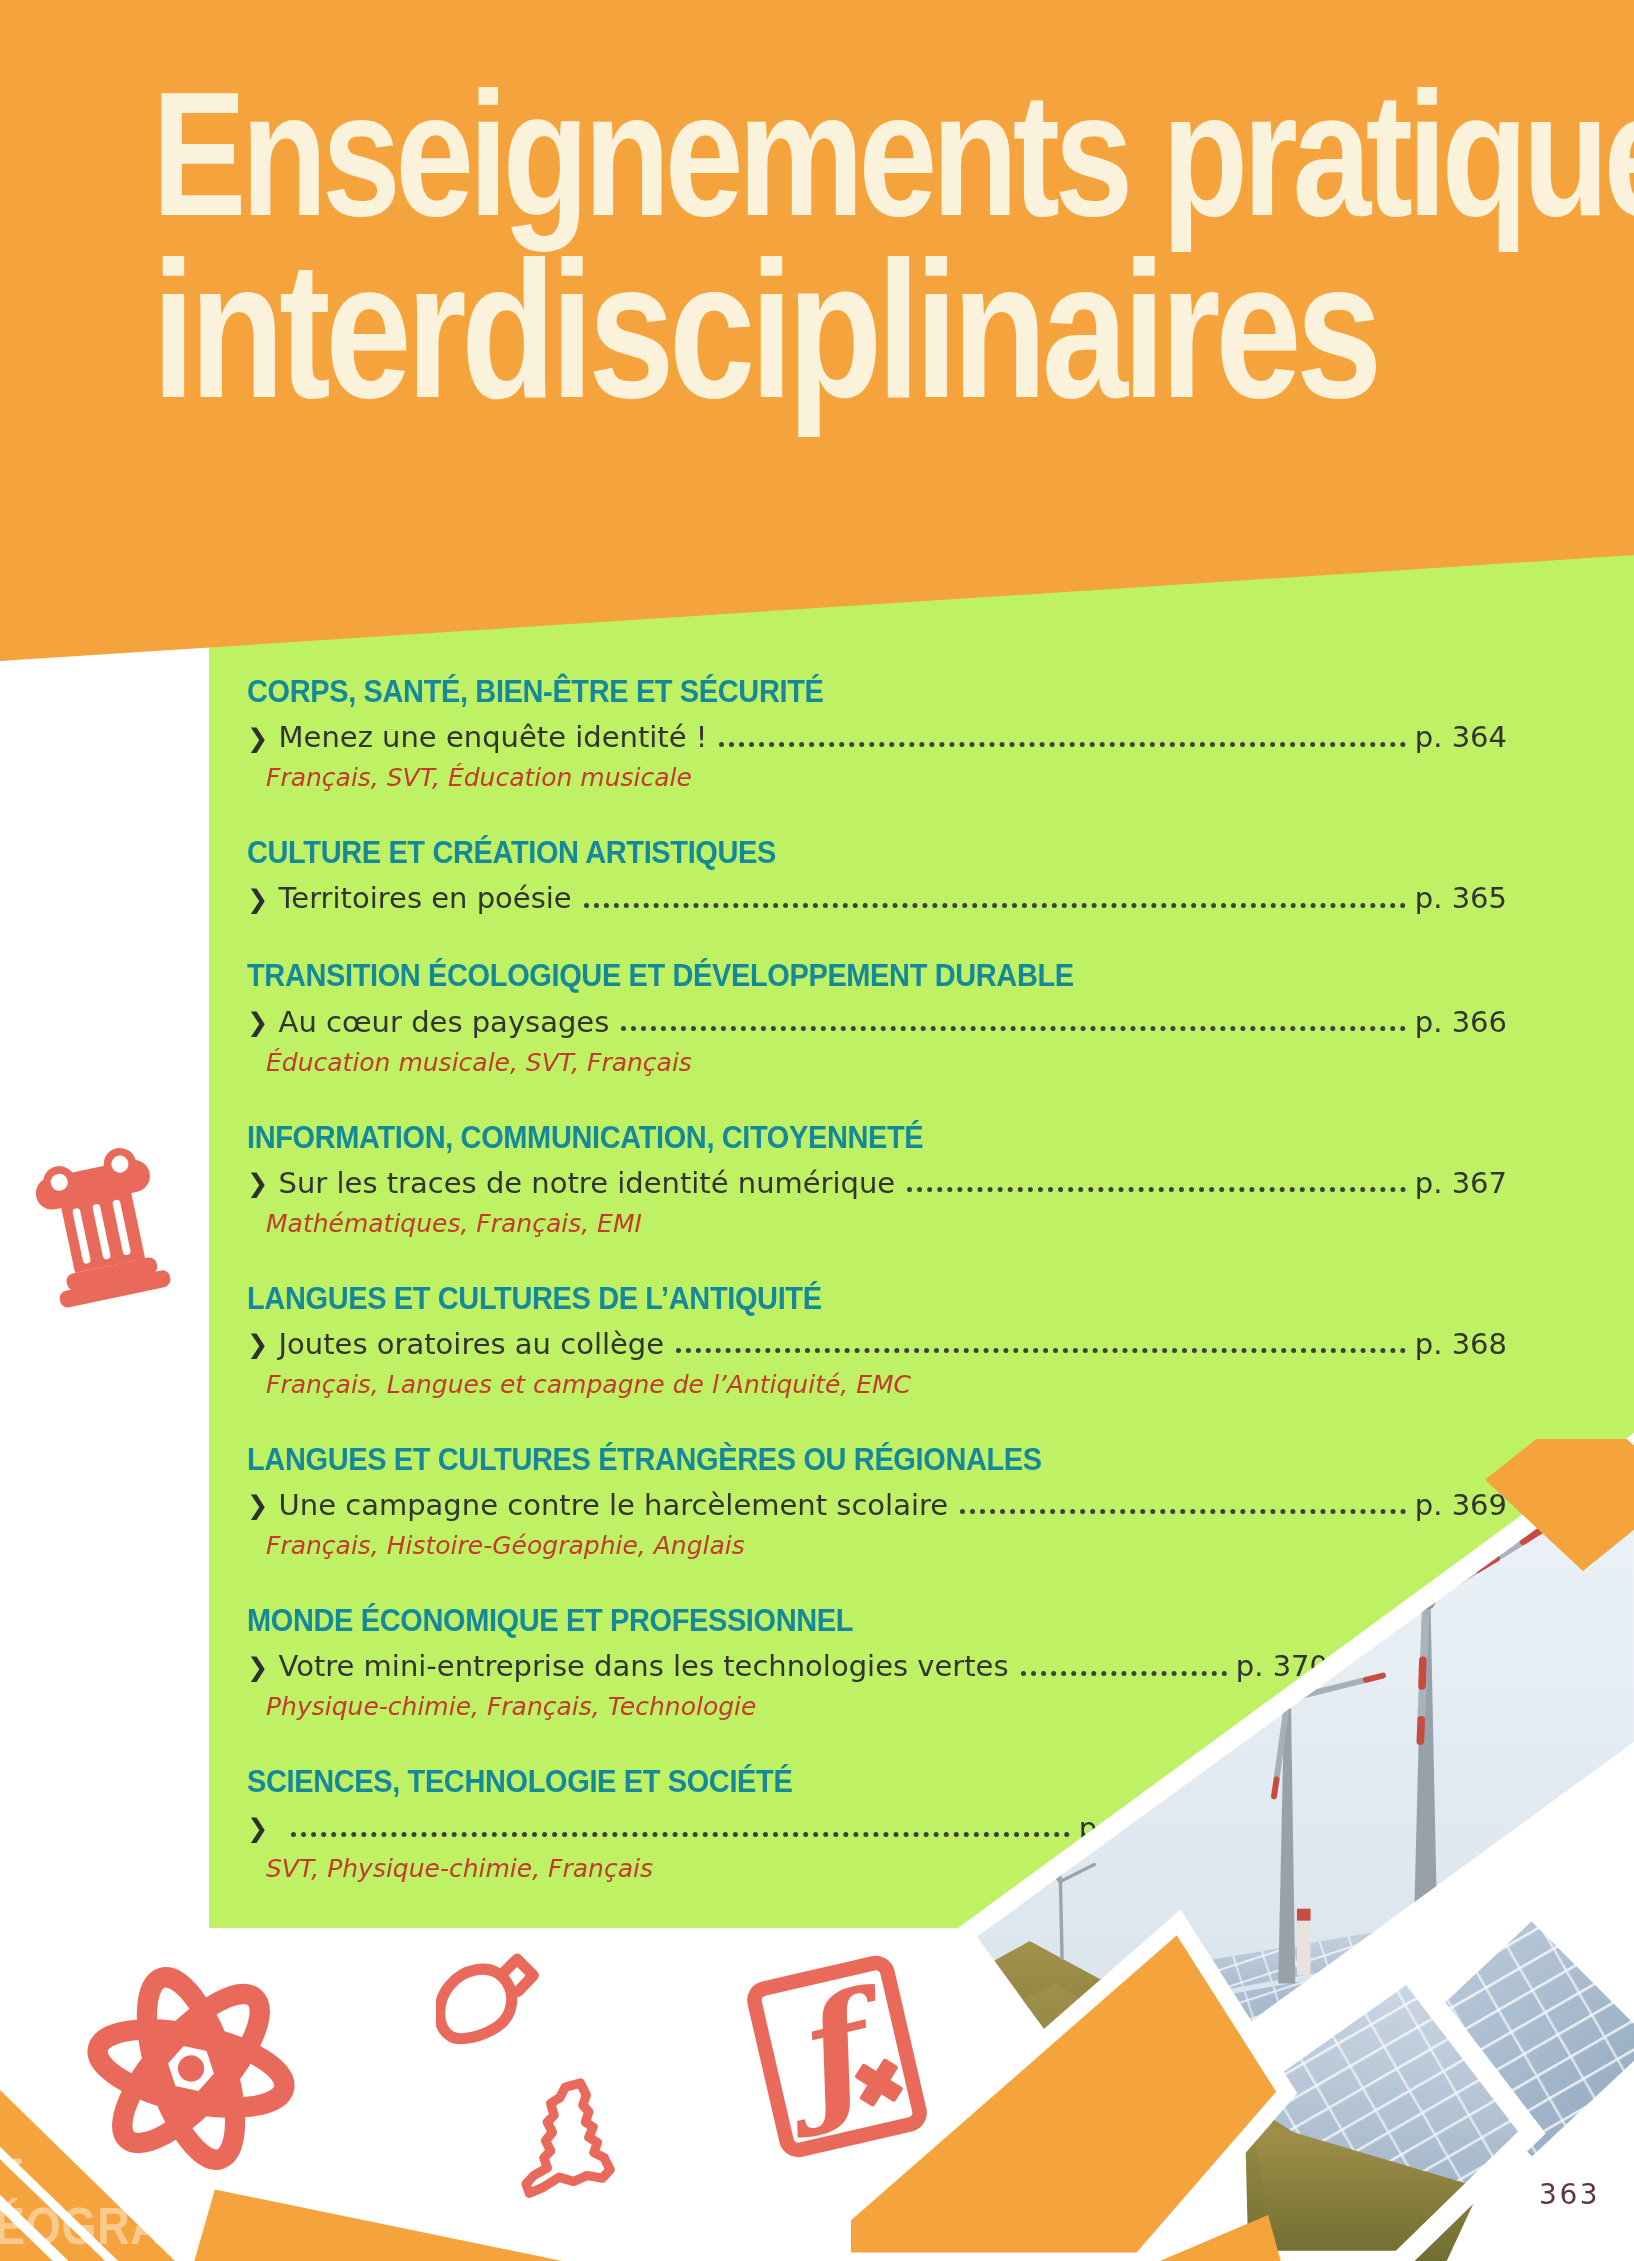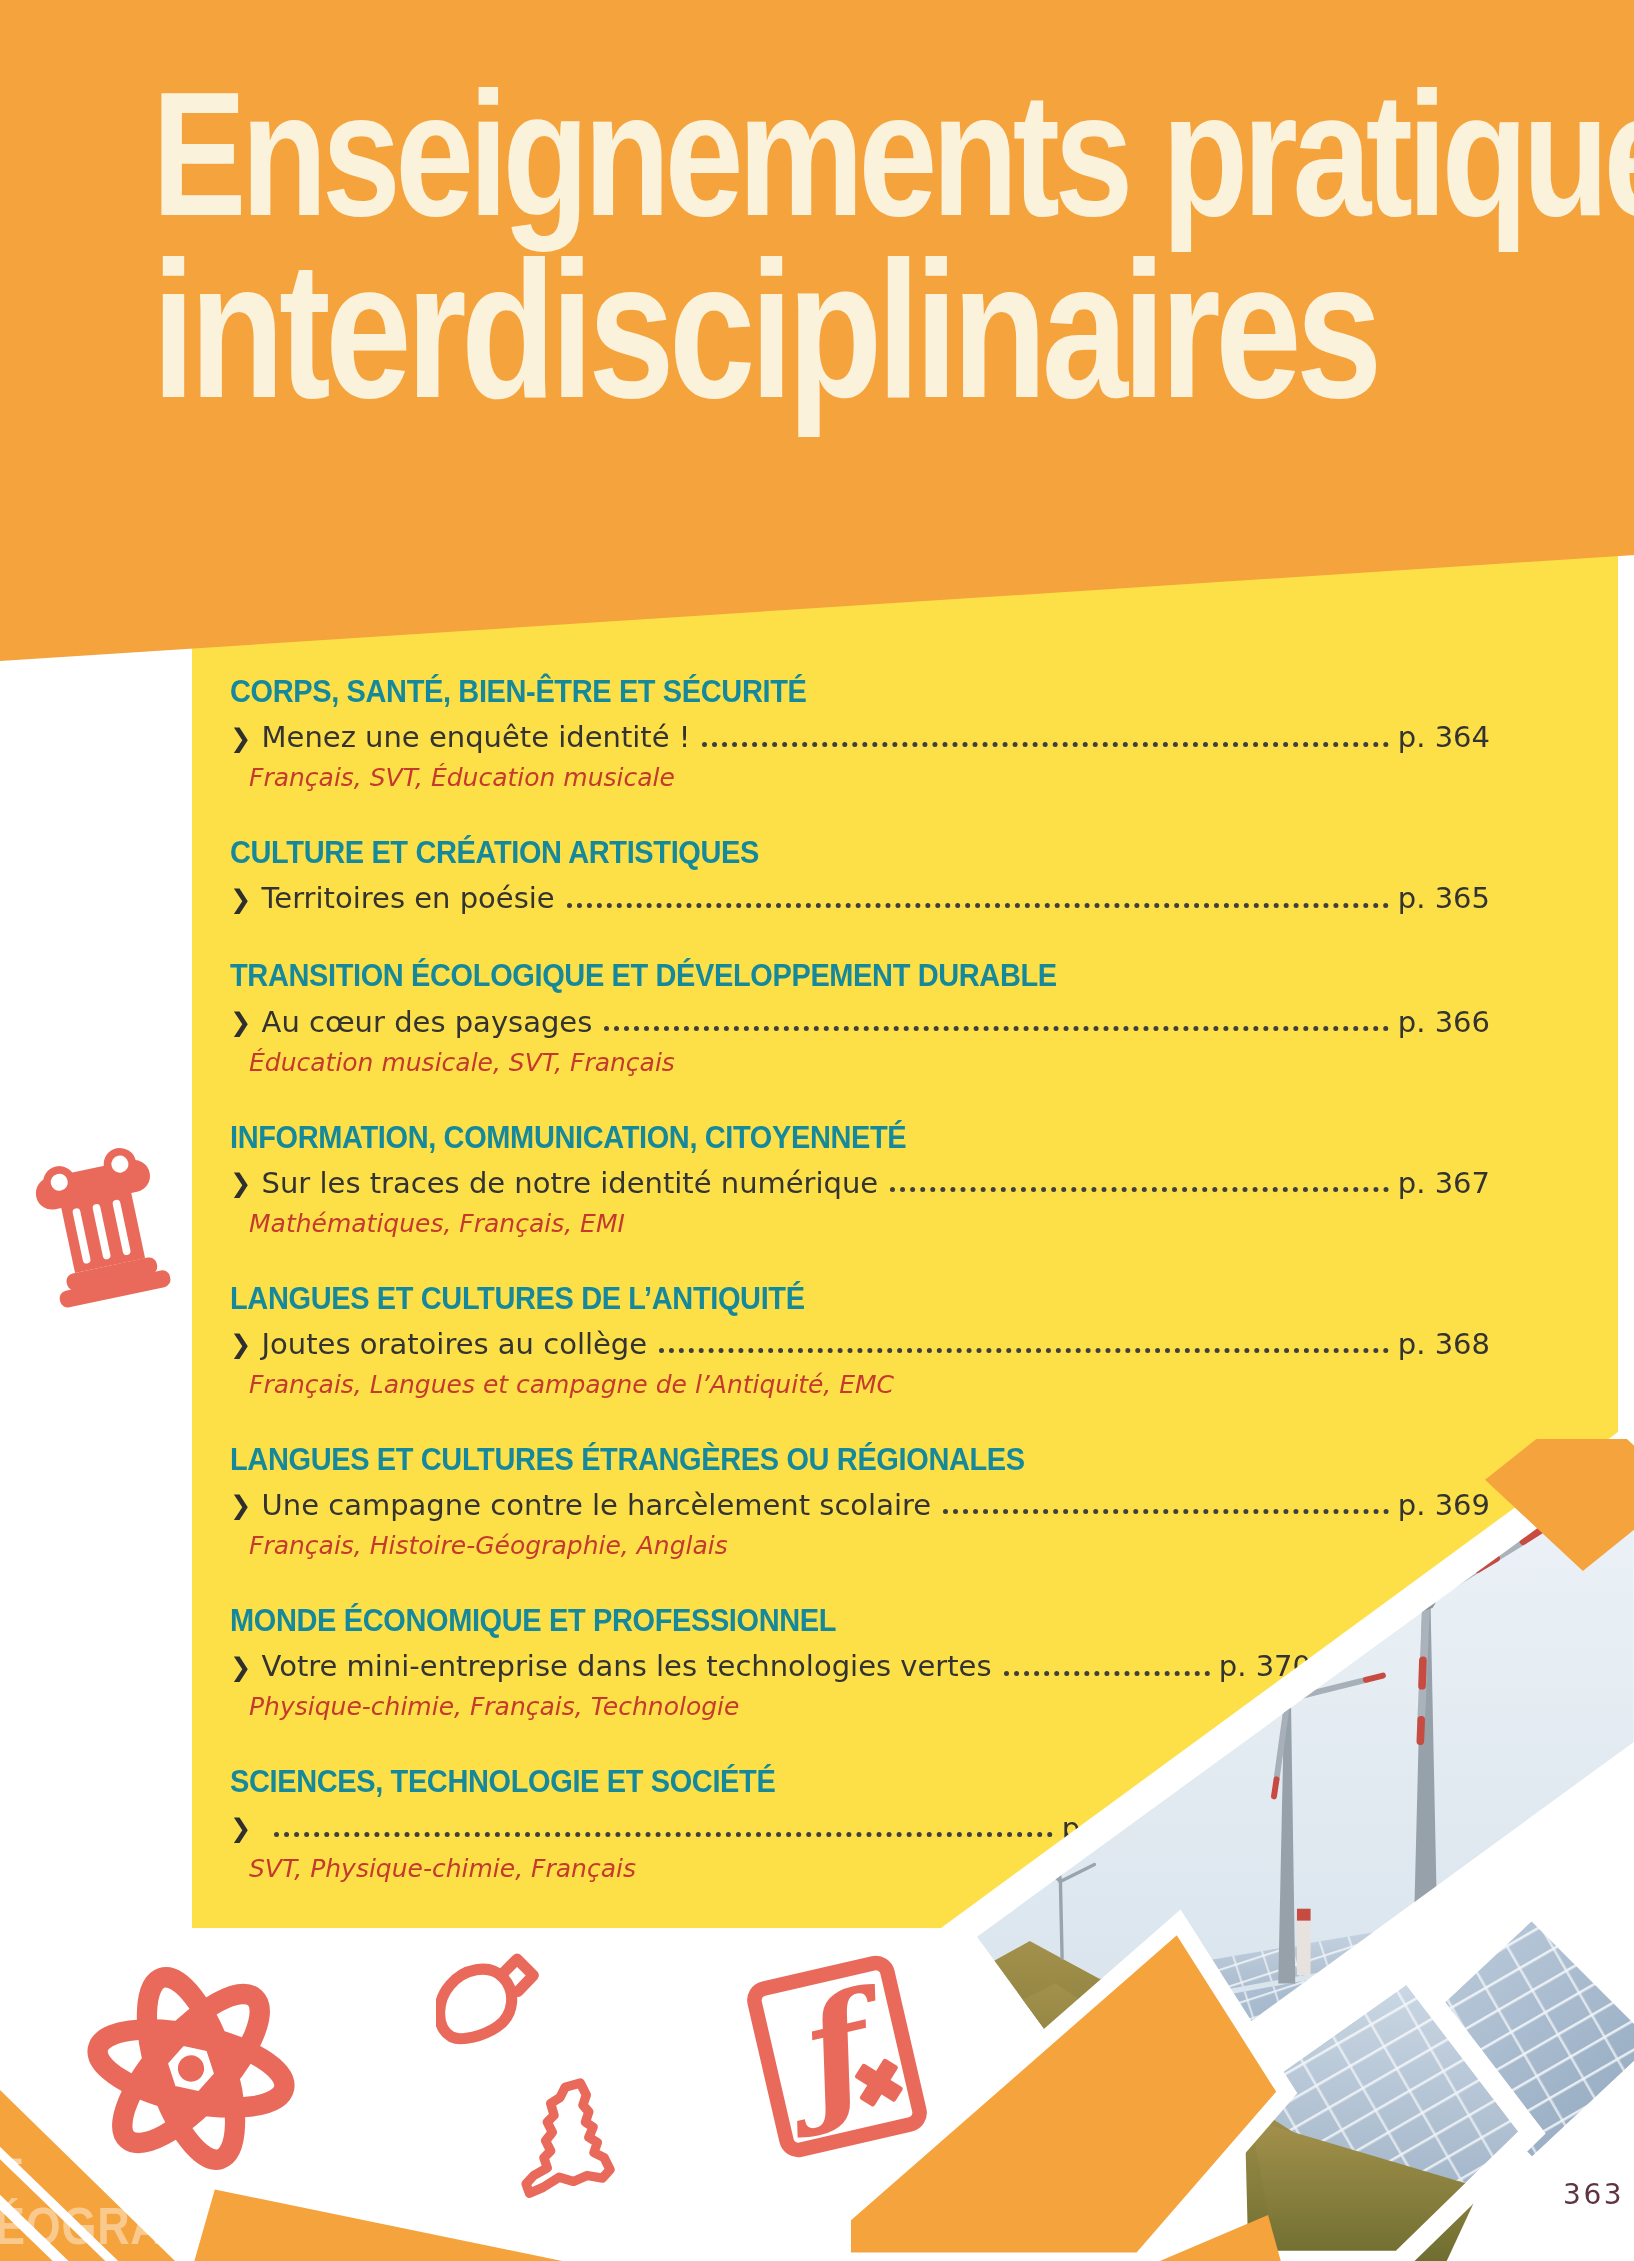--- a/index.html
+++ b/index.html
@@ -8,21 +8,21 @@
 
   
   .header-band{position:absolute;left:0;top:0;width:1635px;height:681px;background:#F5A33C;
     clip-path:polygon(0 0,1635px 0,1635px 555px,0 661px);z-index:3;}
   .header-title{position:absolute;left:152px;top:66px;color:#FBF2DC;
     font-family:"Liberation Sans",sans-serif;font-weight:900;line-height:1;}
   .ht1{display:inline-block;font-size:177px;letter-spacing:-6.8px;transform:scaleX(.80);transform-origin:left top;white-space:nowrap;}
   .ht2{display:inline-block;font-size:194px;letter-spacing:-6.8px;transform:scaleX(.80);transform-origin:left top;margin-top:-10.2px;white-space:nowrap;}
 
   
-  .toc-panel{position:absolute;left:192px;top:545px;width:1426px;height:1383px;background:#fde047;
+  .toc-panel{position:absolute;left:209px;top:545px;width:1426px;height:1383px;background:#bef264;
     clip-path:polygon(0 0,1426px 0,1426px 887px,749px 1383px,0 1383px);z-index:2;}
   .toc-content{position:absolute;left:38px;top:128px;width:1294px;}
   .toc-section{margin-bottom:42px;}
   .toc-heading{display:inline-block;margin:0 0 10.2px 0;color:#15899B;
     font-family:"Liberation Sans",sans-serif;font-weight:800;font-size:31.5px;letter-spacing:-0.4px;
     transform:scaleX(.92);transform-origin:left;white-space:nowrap;}
   .toc-item{display:flex;align-items:flex-end;width:1260px;color:#333;font-size:29px;}
   .toc-item.w370{width:1081px;}
   .toc-item.w371{width:924px;}
   .chev{font-size:25.5px;font-weight:bold;color:#2f2f2f;margin:0 10.2px 1.7px 0;}
@@ -47,21 +47,21 @@
   .sl2{left:-5.1px;top:2190px;width:119px;height:11px;transform:rotate(44deg);}
   .stripe-dash{position:absolute;left:8.5px;top:2133px;color:rgba(255,255,255,.5);
     font-family:"Liberation Sans",sans-serif;font-weight:900;font-size:44px;z-index:3;}
   .stripe-word{position:absolute;left:-5.1px;top:2197px;color:rgba(255,255,255,.42);
     font-family:"Liberation Sans",sans-serif;font-weight:900;font-size:51px;letter-spacing:0.9px;z-index:3;
     transform:scaleX(.88);transform-origin:left top;}
   .stripeB{position:absolute;left:0;top:0;width:1635px;height:2261px;z-index:1;pointer-events:none;}
 
   
   .page-number{position:absolute;left:1539px;top:2178px;color:#5E3444;font-size:28px;
-    letter-spacing:2.6px;font-family:"DejaVu Sans",sans-serif;z-index:4;margin-left:24px;}
+    letter-spacing:2.6px;font-family:"DejaVu Sans",sans-serif;z-index:4;}
 
   
   .collage{position:absolute;left:851px;top:1439px;width:783px;height:822px;z-index:2;}
 </style>
 </head>
 <body>
 
 <div class="header-band">
   <div class="header-title">
     <span class="ht1">Enseignements pratiques</span><br>

